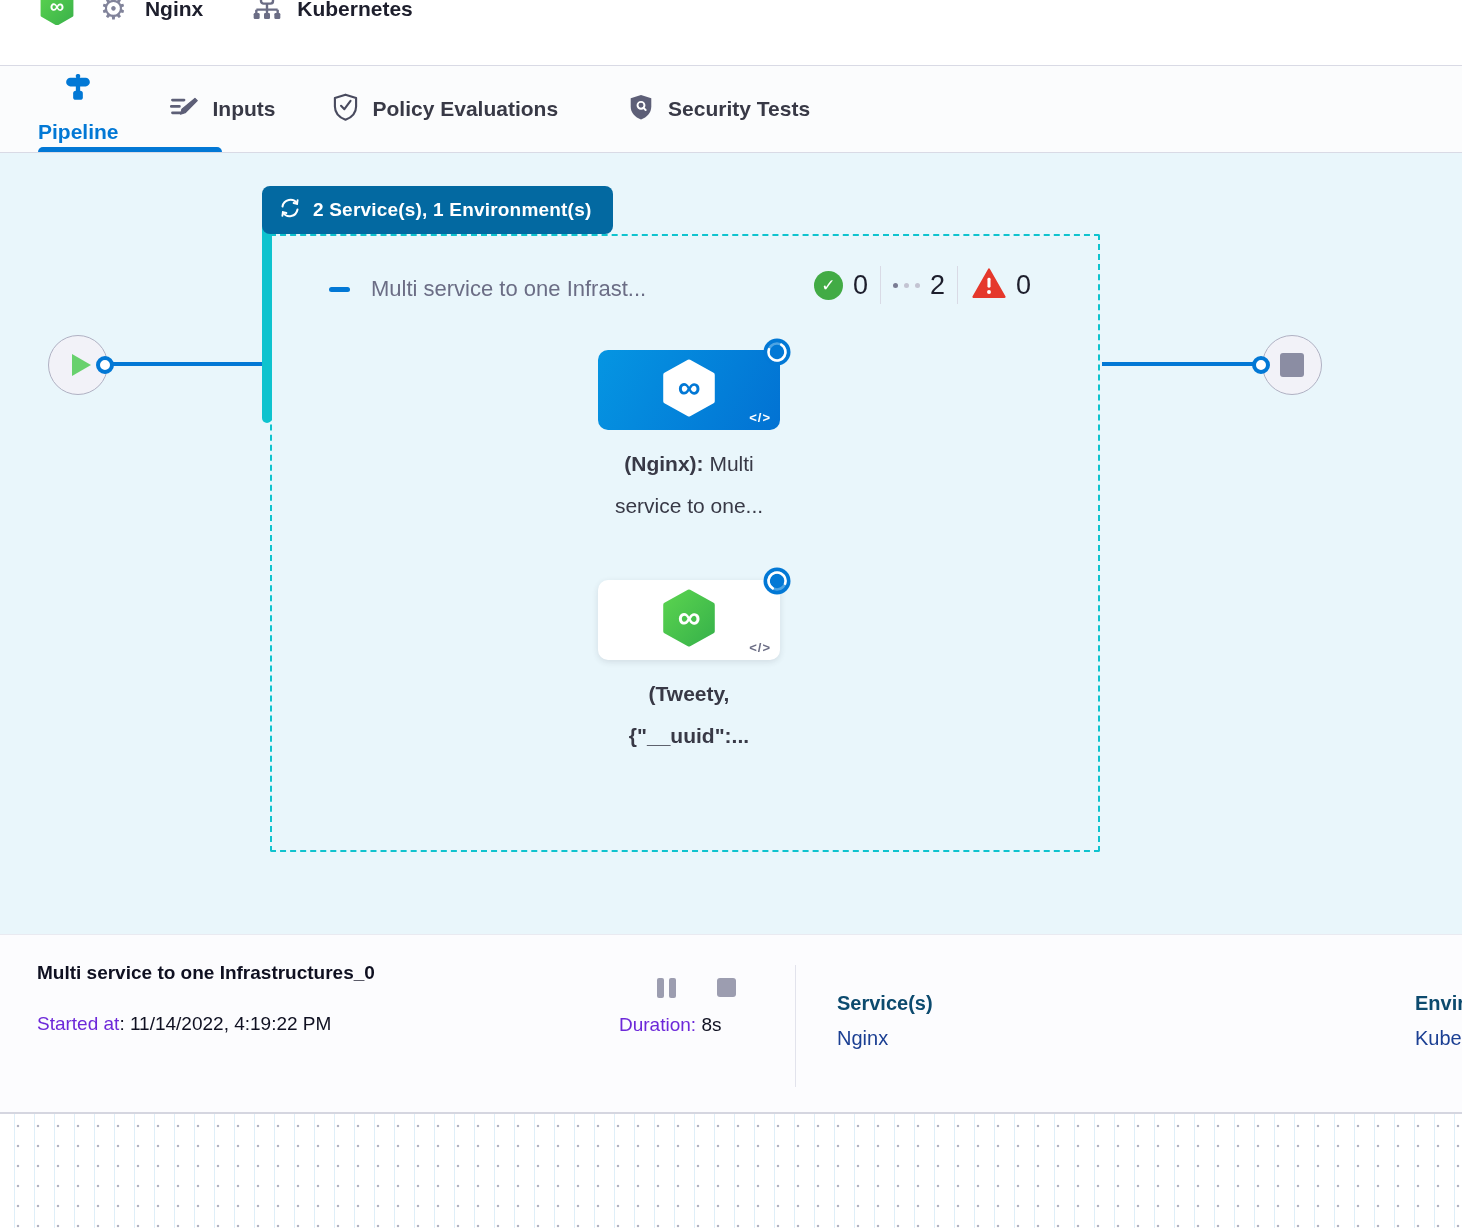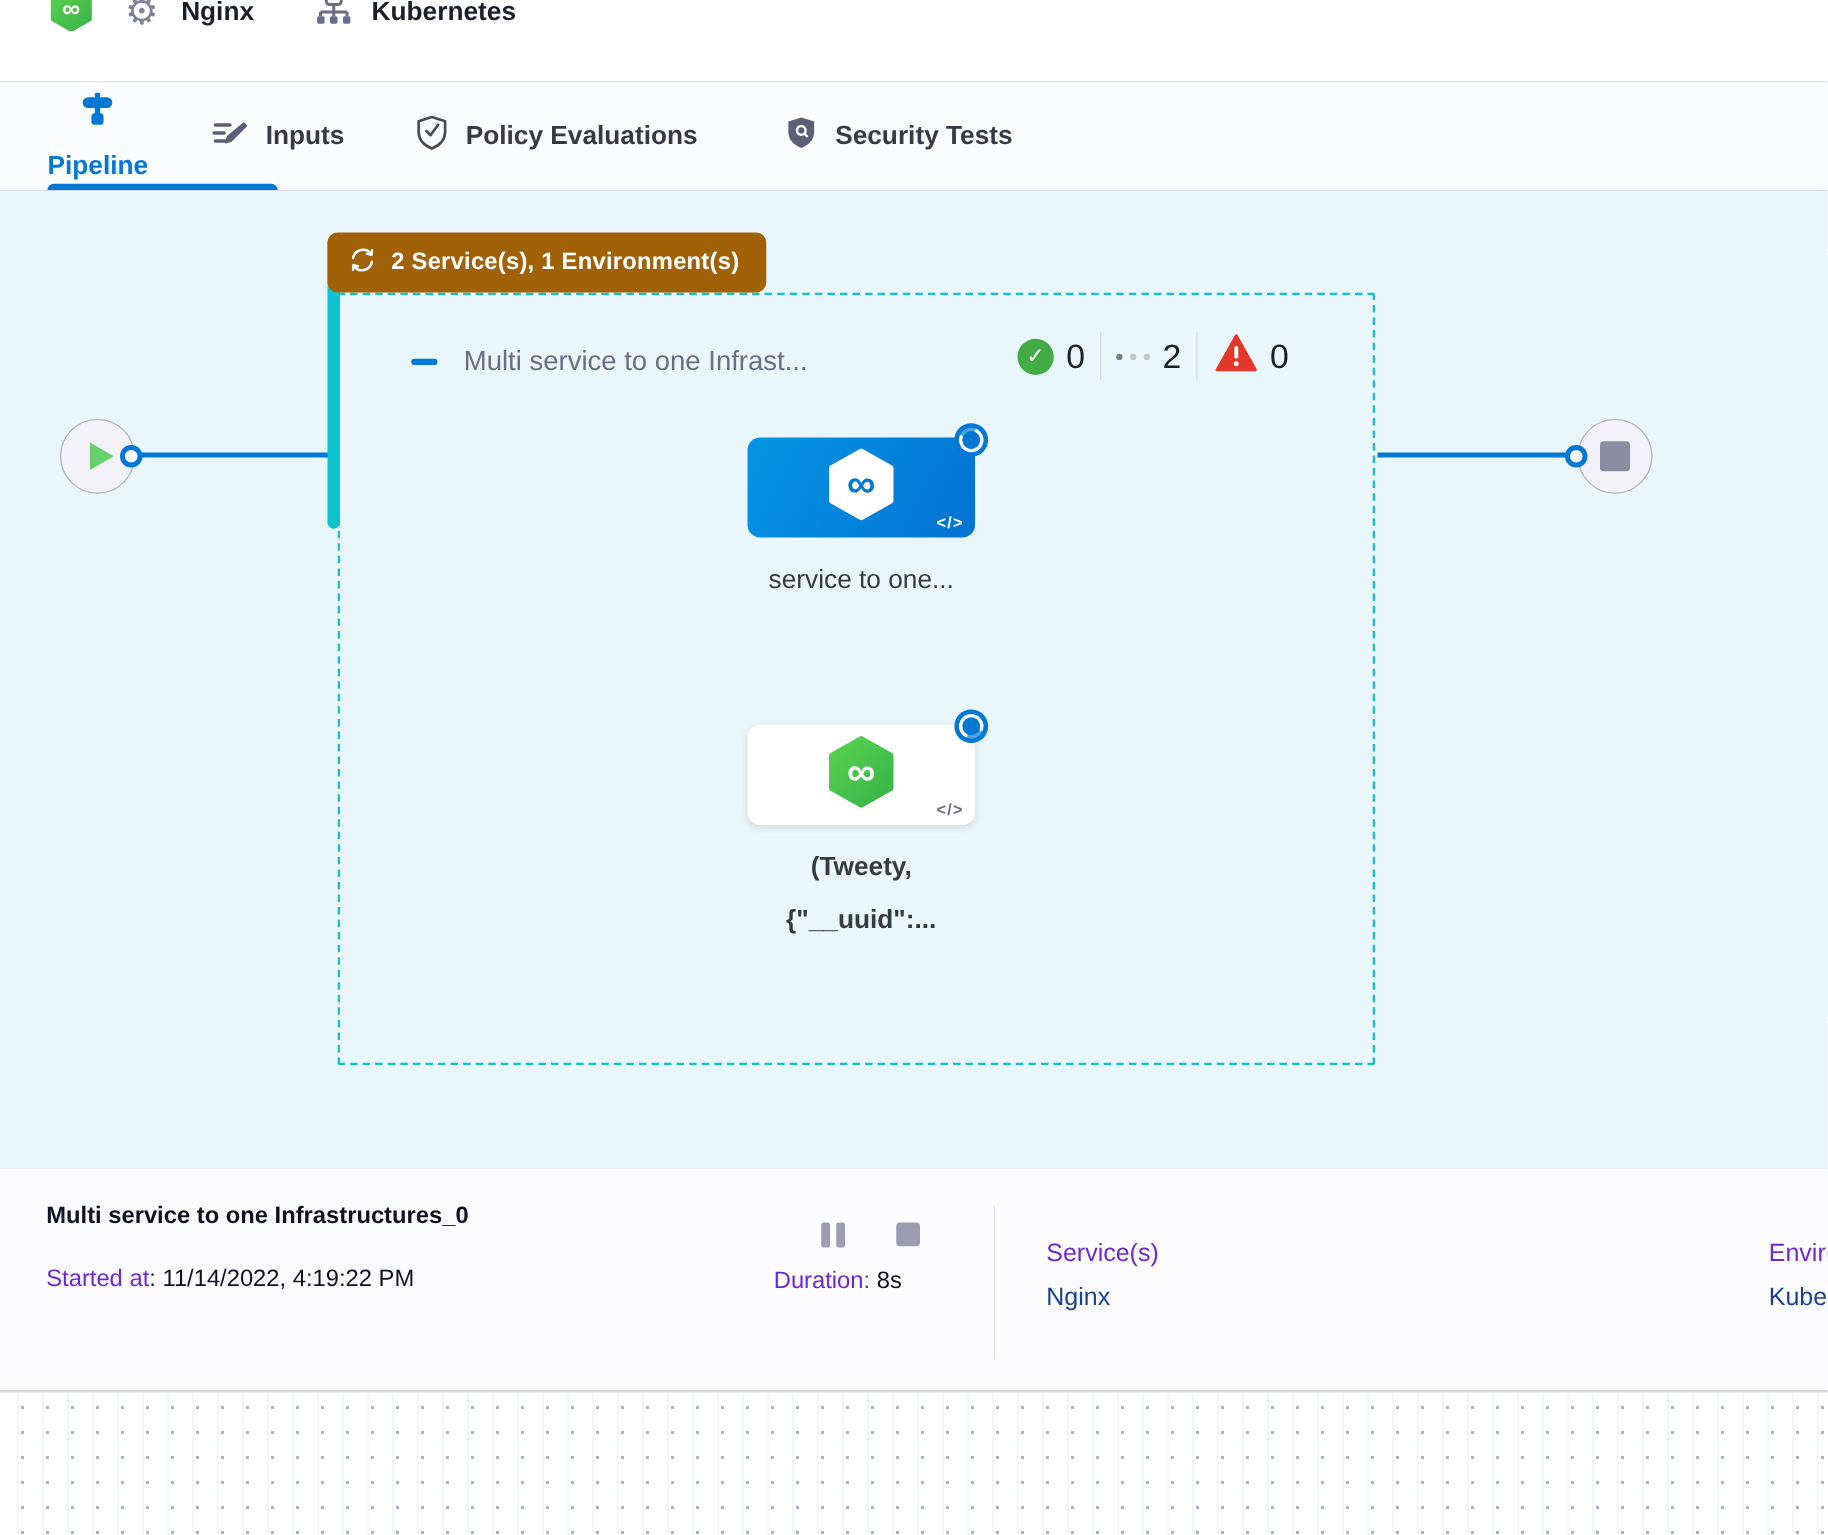--- a/index.html
+++ b/index.html
@@ -15,21 +15,21 @@
   .tabbar { position:absolute; left:0; top:66px; width:1462px; height:87px; background:#fbfcfd; border-bottom:1px solid #d9dae5; }
   .tabs { position:absolute; left:38px; top:0; height:86px; display:flex; align-items:center; }
   .tab { display:flex; align-items:center; gap:14px; cursor:pointer; }
   .tab-label { font-size:21px; font-weight:600; color:#383946; }
   .tab.active .tab-label { color:#0278d5; font-weight:700; }
   .tab-underline { position:absolute; left:0; bottom:0; width:184px; height:5px; background:#0278d5; border-radius:6px 6px 0 0; }
 
   
   .canvas { position:absolute; left:0; top:153px; width:1462px; height:781px; background:#e9f6fb; }
 
-  .stage-badge { position:absolute; left:262px; top:33px; height:48px; padding:0 22px 0 16px; background:#a16207; border-radius:8px; display:flex; align-items:center; gap:11px; z-index:3; }
+  .stage-badge { position:absolute; left:262px; top:33px; height:48px; padding:0 22px 0 16px; background:#0369a1; border-radius:8px; display:flex; align-items:center; gap:11px; z-index:3; }
   .stage-badge-text { color:#fff; font-size:19px; font-weight:700; letter-spacing:.2px; }
   .stage-sidebar { position:absolute; left:262px; top:40px; width:10px; height:230px; background:#0fc3ce; border-radius:0 0 6px 6px; z-index:2; }
 
   .stage-box { position:absolute; left:270px; top:81px; width:830px; height:618px; border:2.5px dashed #0fc3ce; border-radius:2px; z-index:1; }
 
   .stage-head { position:absolute; left:57px; top:40px; width:760px; display:flex; align-items:center; }
   .minus-bar { width:21px; height:5px; background:#0278d5; border-radius:3px; }
   .stage-title { margin-left:21px; font-size:22px; font-weight:500; color:#6b6d85; }
   .counts { position:absolute; right:58px; top:-10px; display:flex; align-items:center; }
   .count-num { font-size:27px; color:#1d1e2c; margin-left:10px; }
@@ -60,21 +60,21 @@
   
   .footer { position:absolute; left:0; top:934px; width:1462px; height:178px; background:#fcfcfe; border-top:1px solid #e9eaf1; overflow:hidden; }
   .footer-title { position:absolute; left:37px; top:27px; font-size:19px; font-weight:700; color:#0f1021; }
   .footer-line { position:absolute; left:37px; top:78px; font-size:19px; color:#0f1021; }
   .lbl-gray { color:#6d28d9; }
   .ctrl-btn { position:absolute; top:43px; cursor:pointer; display:flex; gap:5px; }
   .pause-bar { width:7px; height:20px; background:#9c9db0; border-radius:2px; }
   .stop-btn-sq { width:19px; height:19px; background:#9c9db0; border-radius:3px; }
   .duration { position:absolute; left:619px; top:79px; font-size:19px; color:#0f1021; }
   .v-divider { position:absolute; left:795px; top:30px; width:1px; height:122px; background:#e2e3ec; }
-  .meta-label { position:absolute; font-size:20px; font-weight:400; color:#6d28d9; }
+  .meta-label { position:absolute; font-size:20px; font-weight:700; color:#0c4a6e; }
   .meta-link { position:absolute; font-size:20px; color:#1b3f93; cursor:pointer; white-space:nowrap; }
 
   
   .gridarea { position:absolute; left:0; top:1112px; width:1462px; height:116px; background-color:#fff; border-top:2px solid #d5d6e0;
     background-image:
       linear-gradient(to right, rgba(110,180,225,.22) 1px, transparent 1px),
       radial-gradient(#b2b3c2 1.4px, transparent 1.6px);
     background-size:20px 20px, 20px 20px;
     background-position:14px 0, 8px 2px; }
 </style>
@@ -215,20 +215,21 @@
       <span class="code-glyph on-blue">&lt;/&gt;</span>
     </div>
     <span class="spinner-badge" style="left:763px; top:185px;">
       <svg width="28" height="28" viewBox="0 0 28 28">
         <circle cx="14" cy="14" r="13.5" fill="#0278d5"></circle>
         <circle cx="14" cy="14" r="8.5" fill="none" stroke="#8ec9ef" stroke-width="2.6" opacity=".55"></circle>
         <circle cx="14" cy="14" r="8.5" fill="none" stroke="#ffffff" stroke-width="2.6" stroke-linecap="round" stroke-dasharray="38 54" transform="rotate(-60 14 14)"></circle>
       </svg>
     </span>
     <div class="node-label" style="left:569px; top:290px;">
+      <div><b>(Nginx):</b><span> Multi</span></div>
       <div>service to one...</div>
     </div>
 
     <div class="node-card white" style="left:598px; top:427px;">
       <span class="hex-wrap">
         <svg width="62" height="60" viewBox="0 0 32 32">
           <defs>
               <linearGradient id="g2" x1="0" y1="0" x2="1" y2="1">
             <stop offset="0" stop-color="#5ad34f"></stop>
                 <stop offset="1" stop-color="#37b24a"></stop>

